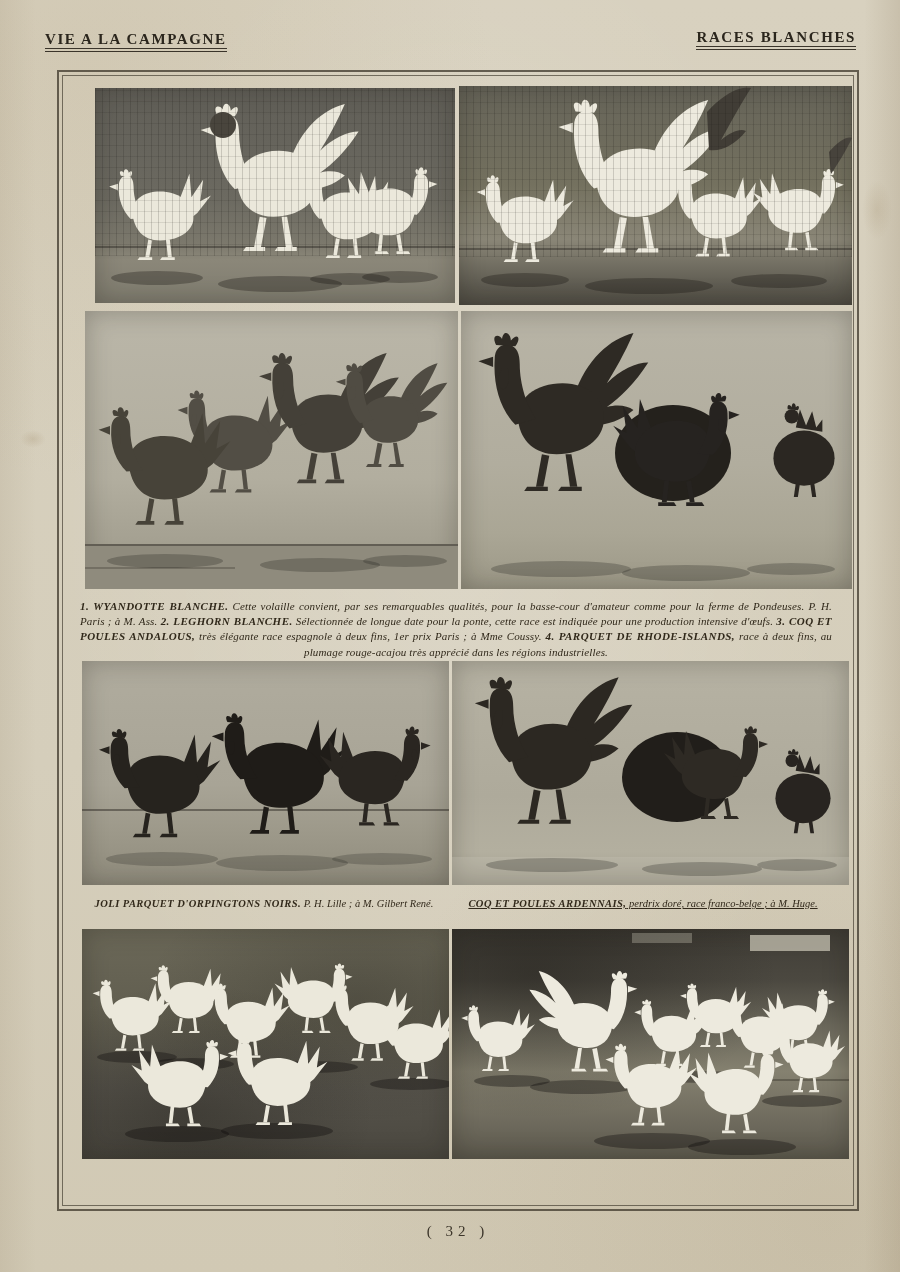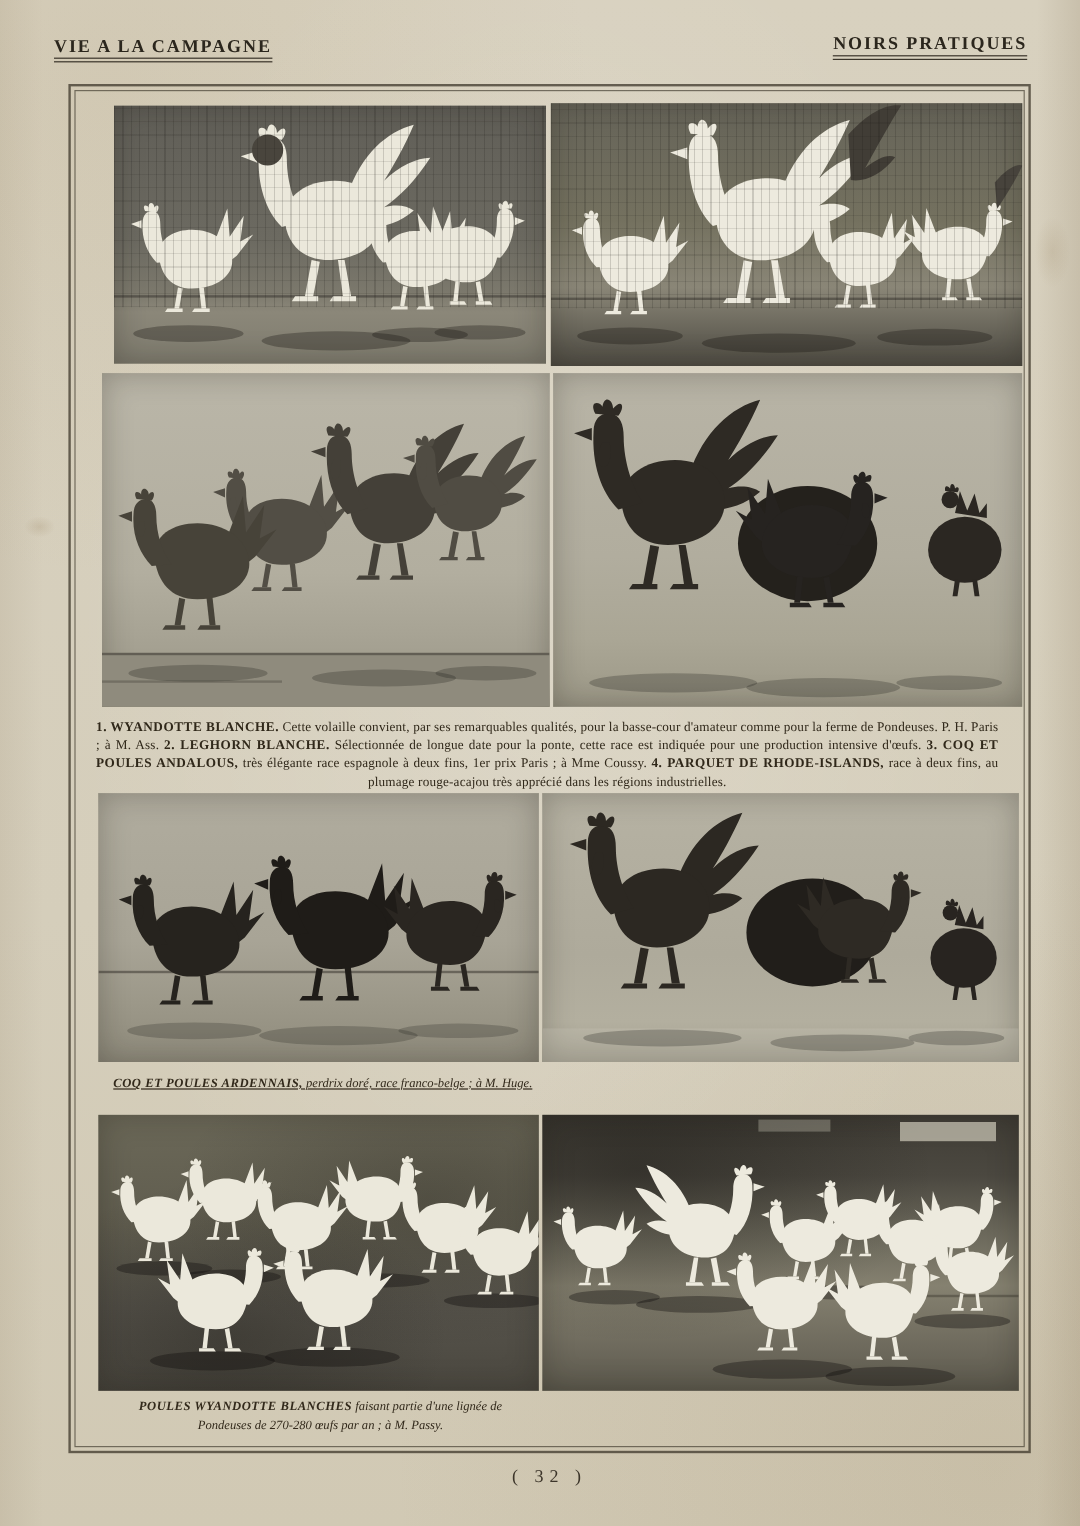--- a/index.html
+++ b/index.html
@@ -56,21 +56,21 @@
           radial-gradient(ellipse at 30% 80%, rgba(20,18,14,.28), transparent 50%),
           radial-gradient(ellipse at 75% 30%, rgba(20,18,14,.22), transparent 55%),
           linear-gradient(180deg,#6b6858 0%,#605d4f 40%,#55524a 70%,#4b4840 100%); }
   .p8 { left:452px; top:929px; width:397px; height:230px;
         background:
           radial-gradient(ellipse at 20% 20%, rgba(15,13,10,.35), transparent 55%),
           linear-gradient(180deg,#403d36 0%,#4b4840 22%,#6a675a 42%,#858170 62%,#6d695c 85%,#5c594d 100%); }
 
   .main-caption {
     position:absolute; left:80px; top:599px; width:752px;
-    font-size:11px; line-height:1.38; color:#30281a;
+    font-style:italic; font-size:11px; line-height:1.38; color:#30281a;
     text-align:justify; text-align-last:center; letter-spacing:.15px;
   }
   .cb { font-weight:bold; letter-spacing:.45px; }
 
   .cap-row { position:absolute; left:80px; width:752px; display:flex; }
   .cap-row3 { top:896px; }
   .cap-row4 { top:1165px; }
   .cap {
     font-style:italic; font-size:10.5px; line-height:1.5; color:#32291b; text-align:center;
   }
@@ -128,21 +128,21 @@
     </defs>
   </svg>
 
   <div class="stain s1"></div>
   <div class="stain s2"></div>
 
   <div class="masthead masthead-left">
     <span class="ul">VIE A LA CAMPAGNE</span>
   </div>
   <div class="masthead masthead-right">
-    <span class="ul">NOIRS PRATIQUES</span>
+    <span class="ul">RACES BLANCHES</span>
   </div>
 
   <div class="frame-outer">
     <div class="frame-inner"></div>
   </div>
 
   <div class="photo p1">
     <svg viewBox="0 0 360 215">
       <rect x="0" y="158" width="360" height="2" fill="rgba(20,18,14,.35)"></rect>
       <g fill="rgba(15,13,10,.30)">
@@ -248,20 +248,23 @@
       <ellipse cx="225" cy="116" rx="55" ry="45" fill="#211e1a"></ellipse>
       <use href="#rooster" x="16" y="16" width="178" height="158" fill="#2c2822"></use>
       <g transform="translate(397,0) scale(-1,1)">
           <use href="#hen" x="75" y="62" width="120" height="100" fill="#2e2a24"></use>
         </g>
       <use href="#hen-rear" x="305" y="84" width="92" height="92" fill="#282420"></use>
     </svg>
   </div>
 
   <div class="cap-row cap-row3">
+    <div class="cap cap-l3">
+      <span class="cb">JOLI PARQUET D'ORPINGTONS NOIRS.</span><span> P. H. Lille ; à M. Gilbert René.</span>
+    </div>
     <div class="cap cap-r3">
       <span class="cb">COQ ET POULES ARDENNAIS,</span><span> perdrix doré, race franco-belge ; à M. Huge.</span>
     </div>
   </div>
 
   <div class="photo p7">
     <svg viewBox="0 0 367 230">
       <g fill="rgba(12,10,8,.35)">
         <ellipse cx="55" cy="128" rx="40" ry="6"></ellipse>
         <ellipse cx="110" cy="135" rx="42" ry="6"></ellipse>
@@ -314,20 +317,17 @@
         <use href="#hen" x="148" y="112" width="106" height="88"></use>
         <g transform="translate(397,0) scale(-1,1)">
             <use href="#hen" x="60" y="116" width="110" height="92"></use>
           </g>
         <use href="#hen" x="316" y="96" width="84" height="70"></use>
       </g>
     </svg>
   </div>
 
   <div class="cap-row cap-row4">
-    <div class="cap cap-l4">
-      <span class="cb">POULES WYANDOTTE BLANCHES</span><span> faisant partie d'une lignée de Pondeuses de 270-280 œufs par an ; à M. Passy.</span>
-    </div>
   </div>
 
   <div class="page-number">( 32 )</div>
 
 </div>
 
 </body></html>

